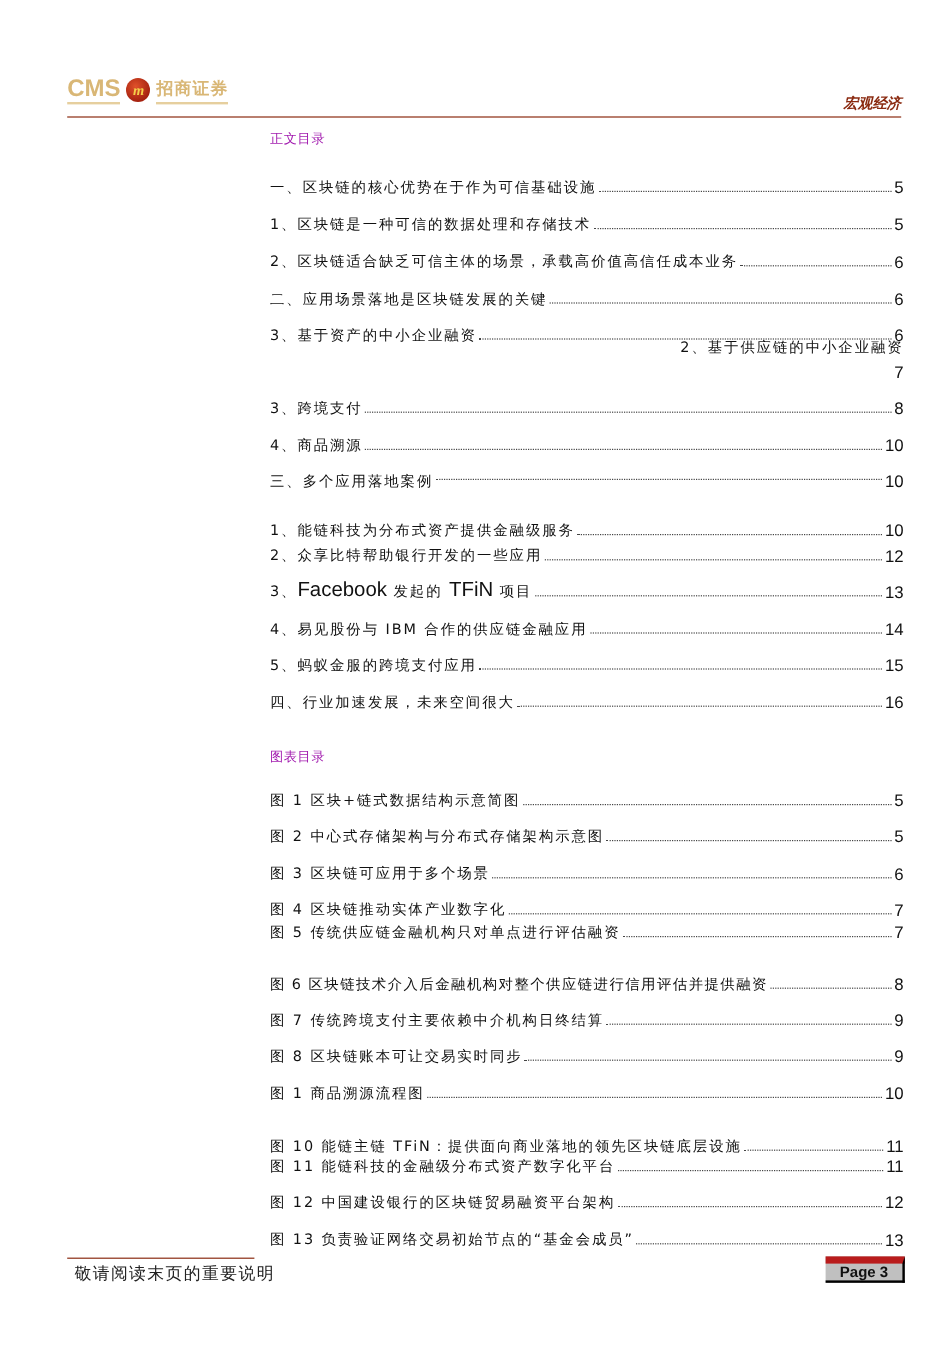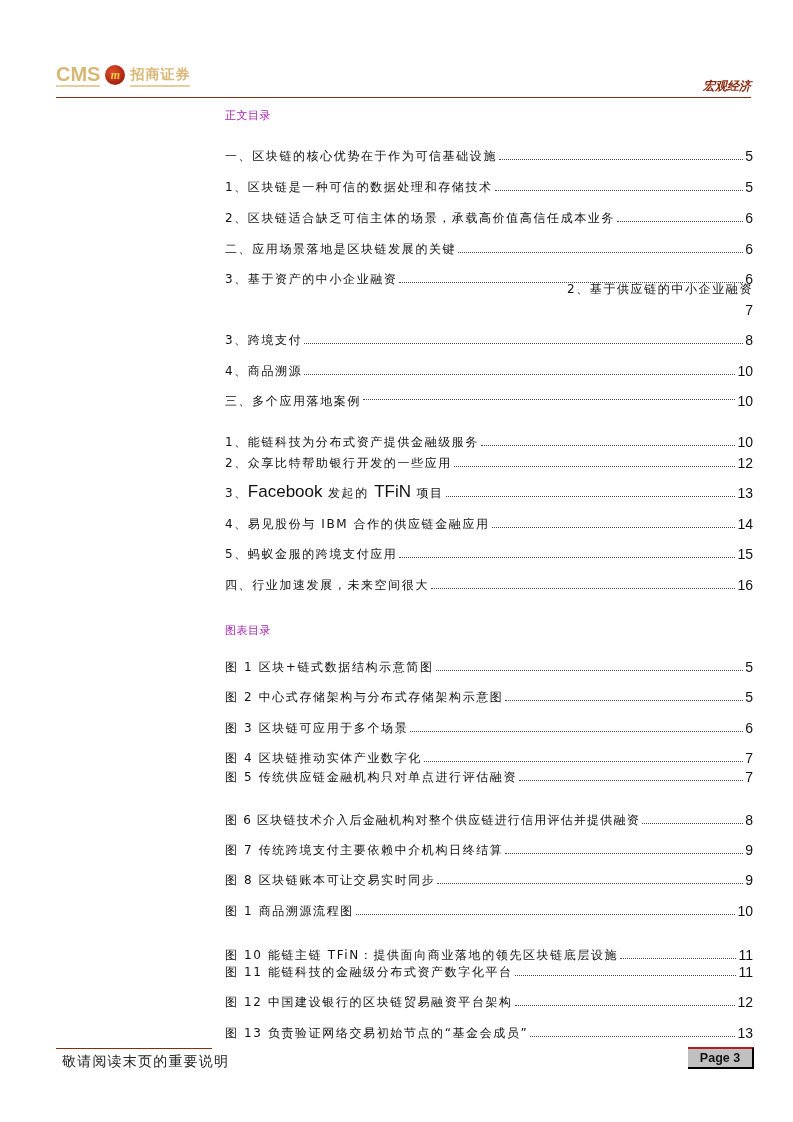--- a/index.html
+++ b/index.html
@@ -139,21 +139,21 @@
     color: #222;
     letter-spacing: 1.2px;
   }
   .page-box {
     position: absolute;
     left: 688px;
     top: 1047px;
     width: 66px;
     height: 22px;
     background: #c0c0c0;
-    border-top: 2px solid #b91c1c;
+    border-top: 6px solid #b91c1c;
     border-right: 2px solid #000;
     border-bottom: 2px solid #000;
     box-sizing: border-box;
     display: flex;
     align-items: center;
     justify-content: center;
     font-family: "Liberation Sans", sans-serif;
     font-weight: bold;
     font-size: 12.5px;
     color: #111;

